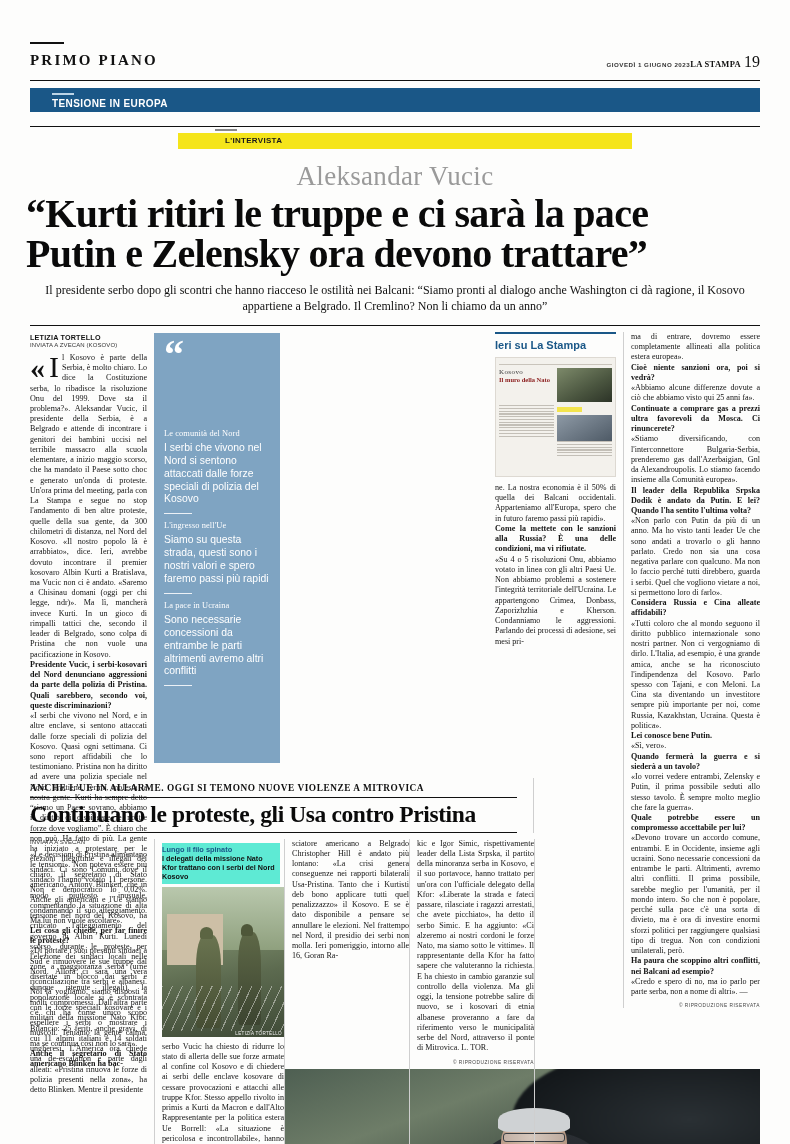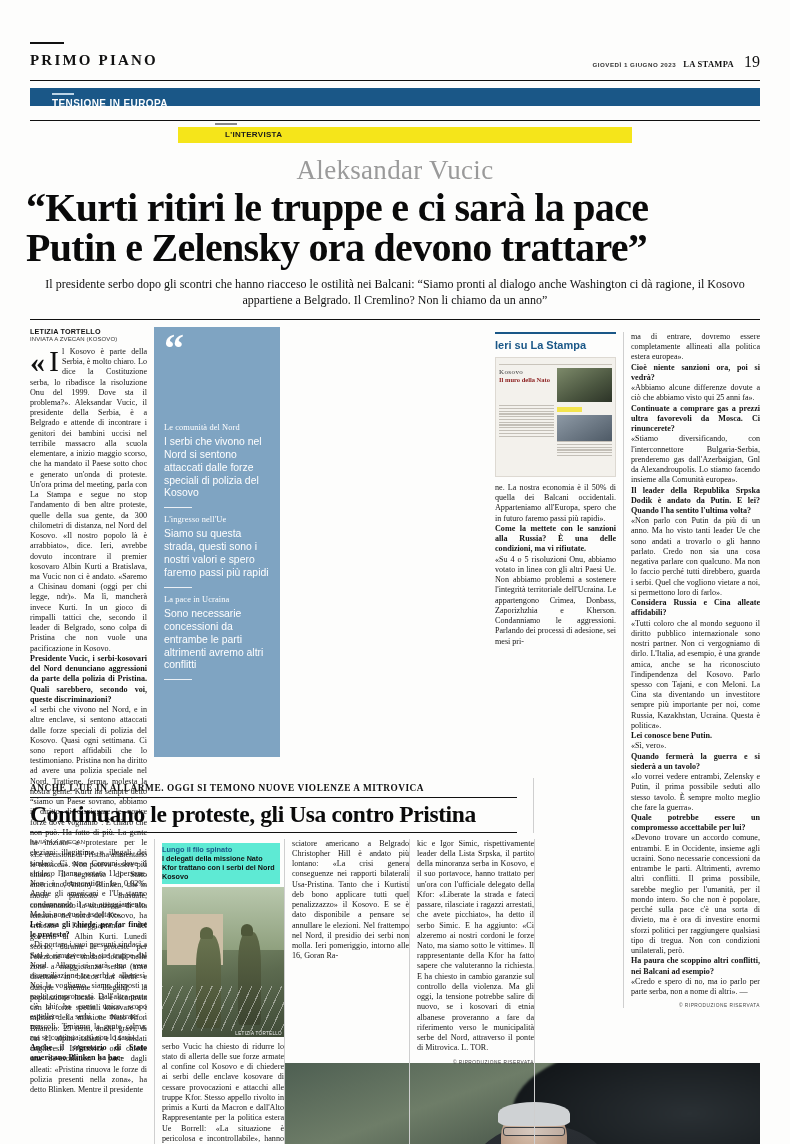--- a/index.html
+++ b/index.html
@@ -38,21 +38,20 @@
     font-weight: bold;
     font-size: 15px;
     letter-spacing: 2.2px;
     color: #111;
   }
   .masthead-right {
     position: absolute;
     top: 11px; right: 0;
     display: flex;
     align-items: baseline;
-    gap: 7px;
   }
   .md-date {
     font-family: "Liberation Sans", sans-serif;
     font-size: 6.2px;
     letter-spacing: 0.5px;
     color: #333;
     font-weight: bold;
   }
   .md-brand {
     font-family: "Liberation Serif", serif;
@@ -68,21 +67,21 @@
     margin-left: 3px;
   }
   .hr-thin {
     margin: 4px 30px 0 30px;
     border-top: 1px solid #111;
   }
 
   
   .banner {
     margin: 7px 30px 14px 30px;
-    height: 18px;
+    height: 24px;
     background: #1a5787;
     position: relative;
   }
   .banner-tick {
     position: absolute;
     top: 5px; left: 22px;
     width: 22px; height: 2px;
     background: #bcd4e6;
   }
   .banner-label {

